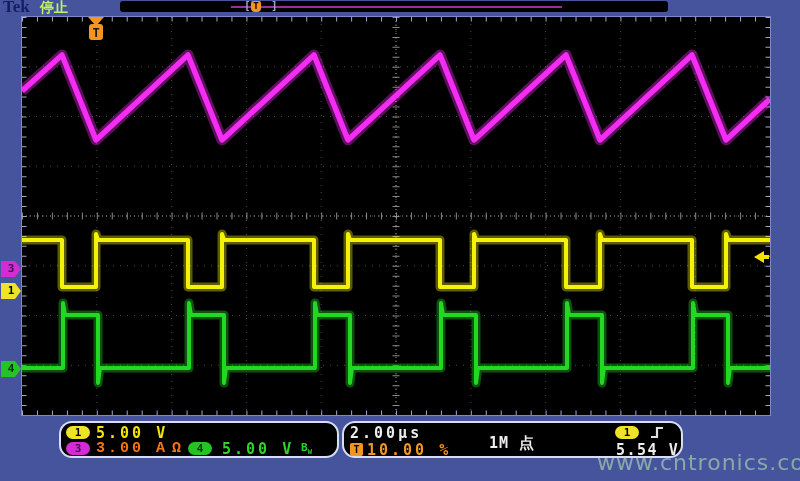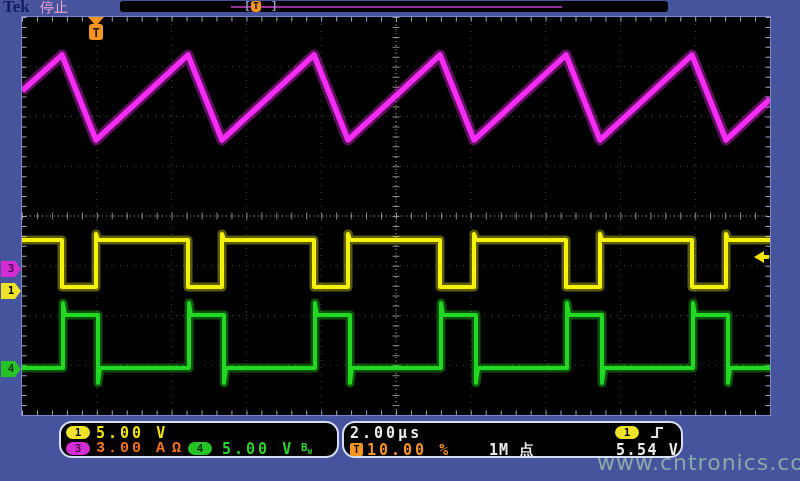--- a/index.html
+++ b/index.html
@@ -5,21 +5,21 @@
   html,body{margin:0;padding:0;background:#2a3470;}
   .screen{
     position:relative;width:800px;height:481px;overflow:hidden;
     background:#46549e;
     font-family:"DejaVu Sans Mono","Liberation Mono",monospace;
     -webkit-font-smoothing:none;
   }
   
   .tek-logo{position:absolute;left:3px;top:-3px;font-family:"Liberation Serif",serif;
     font-size:17px;font-weight:bold;color:#131f62;letter-spacing:0px;}
-  .acq-status{position:absolute;left:40px;top:-1px;font-size:14px;font-weight:normal;color:#f9a8d4;
+  .acq-status{position:absolute;left:40px;top:-1px;font-size:14px;font-weight:bold;color:#bef264;
     font-family:"DejaVu Sans",sans-serif;}
   .posbar{position:absolute;left:120px;top:1px;width:548px;height:11px;background:#000;border-radius:3px;}
   .record-line{position:absolute;left:111px;top:5px;width:331px;height:2px;background:#98309a;}
   .win-bracket{position:absolute;top:-2px;font-size:11px;color:#9aa2c8;font-weight:bold;}
   .wb-left{left:124px;}
   .wb-right{left:151px;}
   .posbar-t{position:absolute;left:131px;top:0px;width:10px;height:11px;background:#f59420;
     border-radius:2px 2px 4px 4px;color:#000;font-size:9px;font-weight:bold;text-align:center;line-height:11px;}
   
   .graticule{position:absolute;left:21px;top:16px;width:750px;height:400px;background:#000;
@@ -129,21 +129,21 @@
     <div class="ro c-magenta" style="left:111px;top:17px;letter-spacing:0;">Ω</div>
     <div class="badge b-green" style="left:127px;top:19px;">4</div>
     <div class="ro c-green" style="left:161px;top:17px;">5.00 V</div>
     <div class="bw" style="left:240px;top:18px;"><span>B</span><sub>W</sub></div>
   </div>
 
   <div class="panel p-horiz">
     <div class="ro c-white" style="left:6px;top:1px;">2.00µs</div>
     <div class="tbadge" style="left:6px;top:20px;">T</div>
     <div class="ro c-orange" style="left:23px;top:18px;">10.00 %</div>
-    <div class="ro c-white" style="left:145px;top:18px;letter-spacing:1px;">1M 点</div>
+    <div class="ro c-white" style="left:145px;top:11px;letter-spacing:1px;">1M 点</div>
     <div class="badge b-yellow" style="left:271px;top:3px;">1</div>
     <svg class="slope-icon" style="left:306px;top:2px;" width="15" height="15" viewBox="0 0 15 15">
       <path d="M1,12 H7 V3 H13" fill="none" stroke="#e0e0e0" stroke-width="2.2"></path>
     </svg>
     <div class="ro c-white" style="left:272px;top:18px;letter-spacing:1.5px;">5.54 V</div>
   </div>
 
 
   <div class="watermark">www.cntronics.com</div>
 

